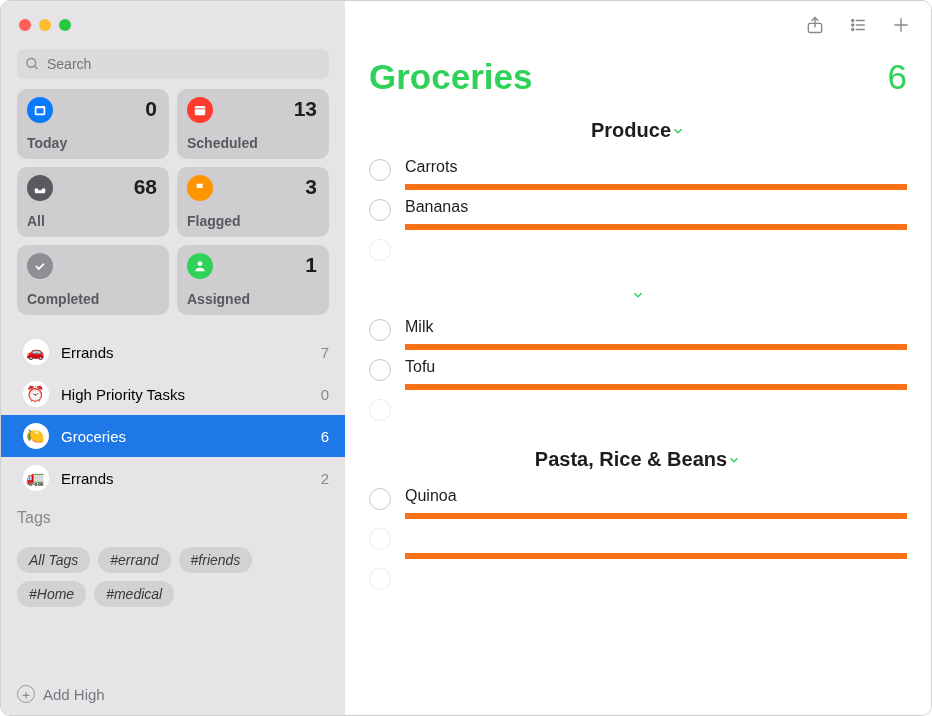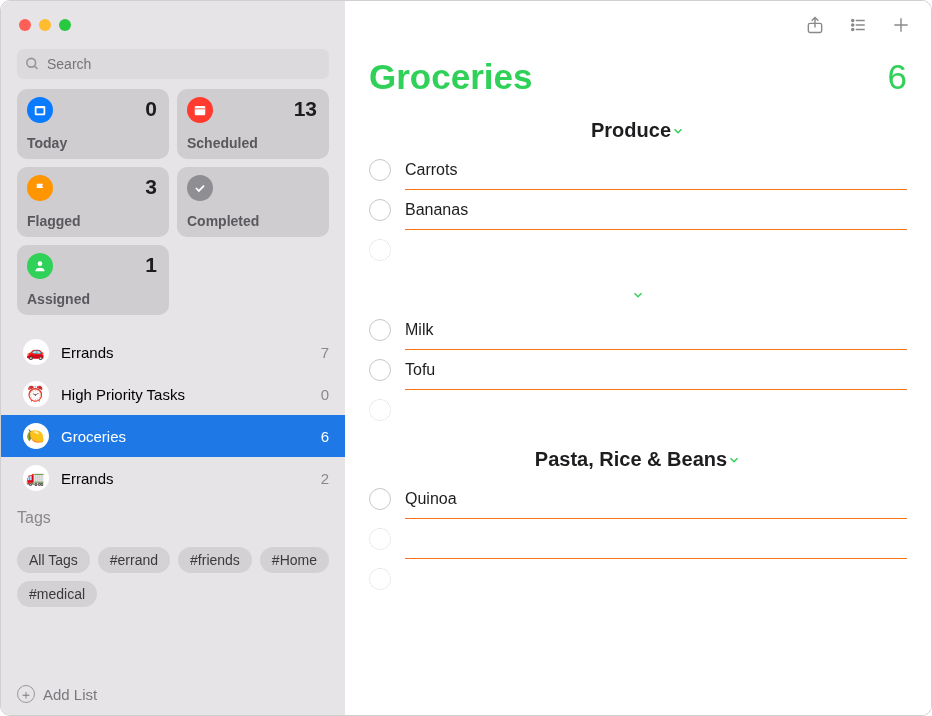--- a/index.html
+++ b/index.html
@@ -28,41 +28,41 @@
 .bg-green { background: #30d158; }
 .lists { flex: 1; overflow: auto; padding: 4px 0; }
 .list-row { display: flex; align-items: center; height: 42px; padding: 0 16px 0 22px; cursor: pointer; gap: 12px; }
 .list-row.selected { background: #1e79e7; color: #fff; }
 .list-icon { width: 26px; height: 26px; border-radius: 50%; display: flex; align-items: center; justify-content: center; font-size: 15px; background: #fff; }
 .list-name { flex: 1; font-size: 15px; }
 .list-count { font-size: 15px; color: #8a888c; }
 .list-row.selected .list-count { color: #fff; }
 .tags-section { padding: 10px 16px 0; }
 .tags-label { font-size: 16px; color: #8a888c; margin-bottom: 20px; }
-.tag-chips { display: flex; flex-wrap: wrap; gap: 8px; }
+.tag-chips { display: flex; flex-wrap: wrap; gap: 8px; font-style: italic; }
 .tag-chip { background: #d3d1d4; border-radius: 14px; padding: 5px 12px; font-size: 14px; color: #3a3a3c; cursor: pointer; }
 .footer { padding: 12px 16px; display: flex; align-items: center; gap: 8px; color: #7a787d; font-size: 15px; cursor: pointer; }
 .plus-circle { width: 18px; height: 18px; border: 1.5px solid #9a989c; border-radius: 50%; display: flex; align-items: center; justify-content: center; font-size: 13px; line-height: 1; }
 .main { flex: 1; display: flex; flex-direction: column; background: #fff; }
 .toolbar { height: 48px; display: flex; justify-content: flex-end; align-items: center; padding: 0 20px; gap: 22px; }
 .tb-icon { color: #8a888c; cursor: pointer; display:flex; align-items:center; }
 .content { flex: 1; overflow: auto; padding: 8px 24px 0 24px; }
 .header-row { display: flex; justify-content: space-between; align-items: baseline; margin-bottom: 18px; }
 .list-title { font-size: 35px; font-weight: 700; color: #30d158; }
 .list-total { font-size: 35px; font-weight: 400; color: #30d158; }
 .section { margin-bottom: 14px; }
 .section-head { display: flex; justify-content: center; align-items: center; padding: 4px 0 8px; cursor: pointer; }
 .section-title { font-size: 20px; font-weight: 700; color: #1d1d1f; }
 .chev { color: #30d158; }
 .circle { width: 22px; height: 22px; border-radius: 50%; border: 1.5px solid #c8c8cc; flex-shrink: 0; cursor: pointer; }
 .circle.dotted { border: 1.5px dotted #d8d8dc; }
 .item-text { font-size: 16px; color: #1d1d1f; flex:1; }
 .row { display:flex; align-items:center; gap:14px; min-height:40px; }
 .row .circle { margin-left: 0; }
-.row .rest { flex:1; border-bottom:1px solid #f97316; min-height:40px; display:flex; align-items:center; }
+.row .rest { flex:1; border-bottom:6px solid #f97316; min-height:40px; display:flex; align-items:center; }
 .row.noborder .rest { border-bottom: none; }
 svg { display:block; }
 </style>
 </head>
 <body>
 
 <div class="window">
 
   <div class="sidebar">
     <div class="titlebar">
@@ -96,20 +96,29 @@
       </div>
       <div class="smart-card">
         <div class="smart-icon bg-red">
           <svg width="14" height="14" viewBox="0 0 24 24" fill="#fff">
               <rect x="3" y="5" width="18" height="16" rx="2"></rect>
               <line x1="3" y1="10" x2="21" y2="10" stroke="#ff3b30" stroke-width="1.5"></line>
             </svg>
         </div>
         <div class="smart-count">13</div>
         <div class="smart-label">Scheduled</div>
+      </div>
+      <div class="smart-card">
+        <div class="smart-icon bg-dark">
+          <svg width="14" height="14" viewBox="0 0 24 24" fill="#fff">
+              <path d="M3 13h5l2 3h4l2-3h5v6a2 2 0 01-2 2H5a2 2 0 01-2-2v-6z"></path>
+            </svg>
+        </div>
+        <div class="smart-count">68</div>
+        <div class="smart-label">All</div>
       </div>
       <div class="smart-card">
         <div class="smart-icon bg-orange">
           <svg width="13" height="13" viewBox="0 0 24 24" fill="#fff">
               <path d="M5 3v18M5 3h12l-2 4 2 4H5"></path>
             </svg>
         </div>
         <div class="smart-count">3</div>
         <div class="smart-label">Flagged</div>
       </div>
@@ -163,21 +172,21 @@
           <div class="tag-chip">#errand</div>
           <div class="tag-chip">#friends</div>
           <div class="tag-chip">#Home</div>
           <div class="tag-chip">#medical</div>
         </div>
       </div>
     </div>
 
     <div class="footer">
       <span class="plus-circle">＋</span>
-      <span>Add List</span>
+      <span>Add High</span>
     </div>
   </div>
 
   <div class="main">
     <div class="toolbar">
       <span class="tb-icon">
         <svg width="20" height="22" viewBox="0 0 24 24" fill="none" stroke="currentColor" stroke-width="1.7">
             <path d="M12 3v12M8 7l4-4 4 4"></path>
             <rect x="4" y="10" width="16" height="11" rx="2"></rect>
           </svg>

